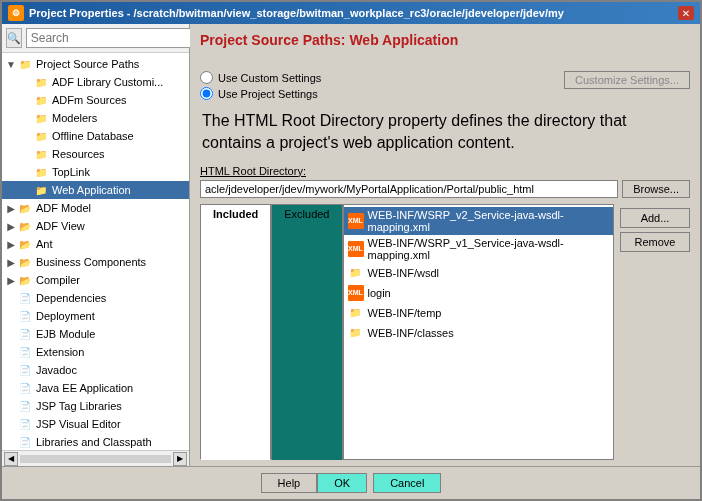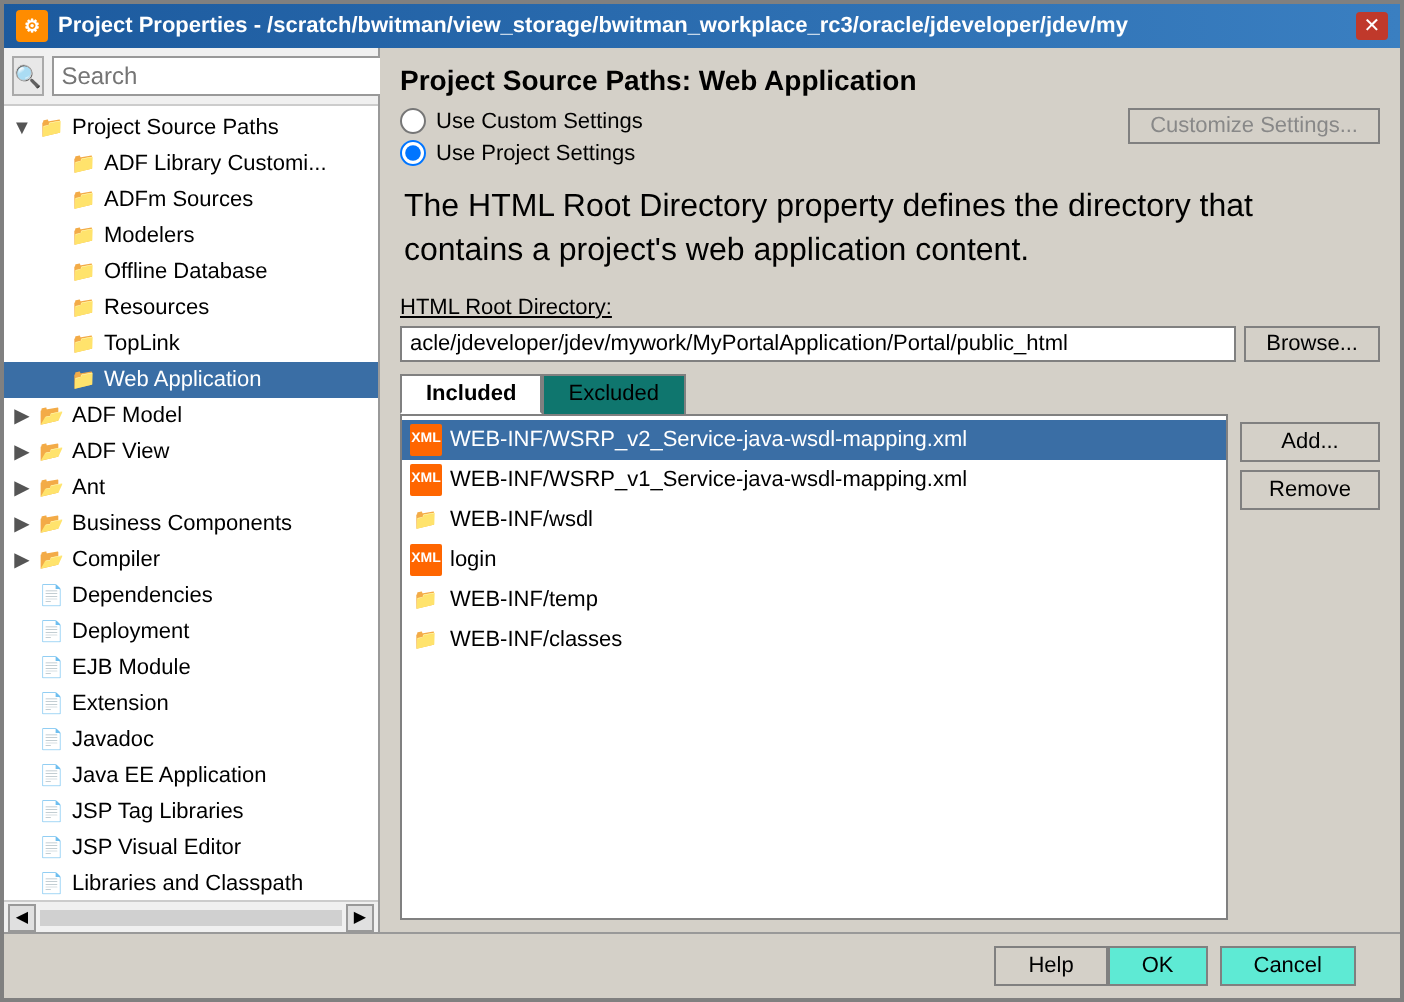--- a/index.html
+++ b/index.html
@@ -199,22 +199,22 @@
       background: #d4d0c8;
       display: flex;
       flex-direction: column;
       padding: 8px 10px 6px 10px;
       overflow: hidden;
     }
 
     .panel-title {
       font-size: 14px;
       font-weight: bold;
-      color: #000000;
-      margin-bottom: 6px;
+      color: #b91c1c;
+      margin-bottom: 23px;
     }
 
     .radio-group {
       display: flex;
       flex-direction: column;
       gap: 3px;
       margin-bottom: 6px;
     }
 
     .radio-row {
@@ -361,40 +361,40 @@
       padding: 3px 12px;
       font-size: 11px;
       background: #d4d0c8;
       border: 1px solid #808080;
       cursor: pointer;
       min-width: 70px;
     }
 
     .tabs-and-content {
       display: flex;
-      flex-direction: column;
+      flex-direction: row;
       flex: 1;
       overflow: hidden;
     }
 
     .content-row {
       display: flex;
       flex: 1;
       overflow: hidden;
       gap: 0;
     }
 
     
     .bottom-bar {
       border-top: 1px solid #999;
       background: #d4d0c8;
-      padding: 6px 22px;
-      display: flex;
-      align-items: center;
-      justify-content: flex-end;
+      padding: 6px 2px;
+      display: flex;
+      align-items: center;
+      justify-content: center;
       flex-shrink: 0;
     }
 
     .bottom-left {
       display: flex;
     }
 
     .bottom-right {
       display: flex;
       gap: 6px;

